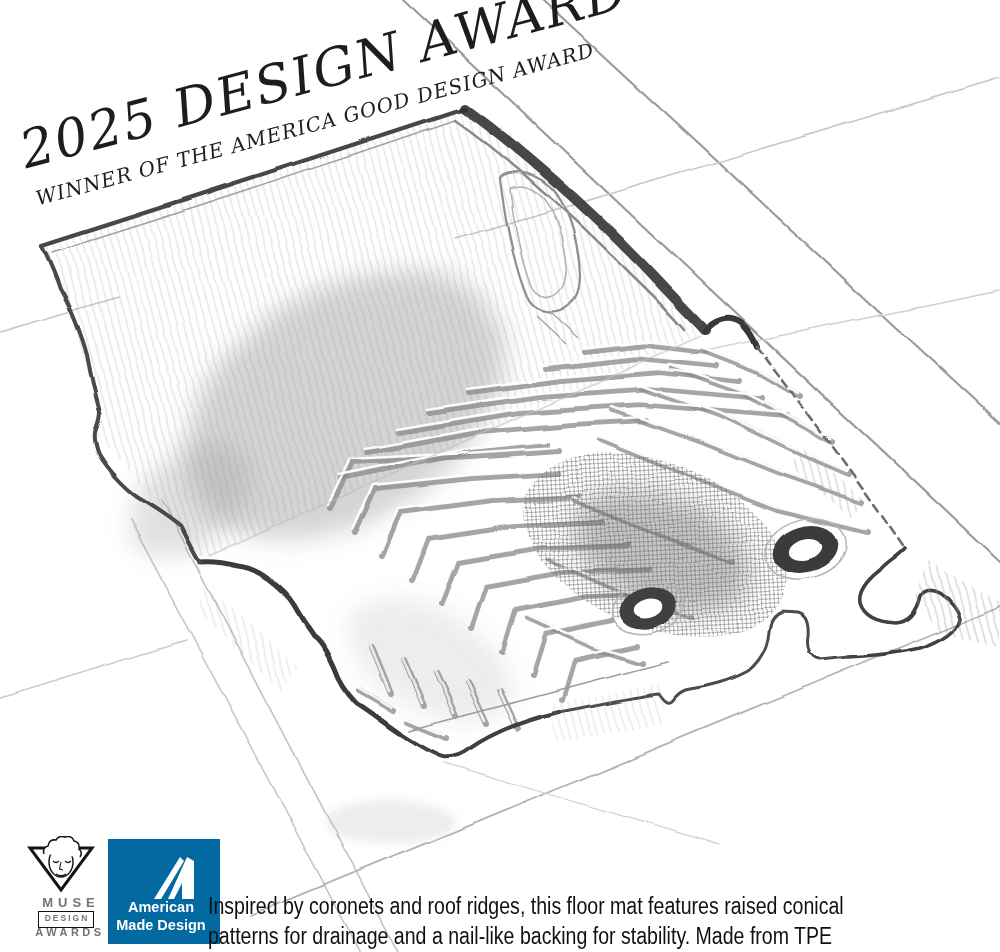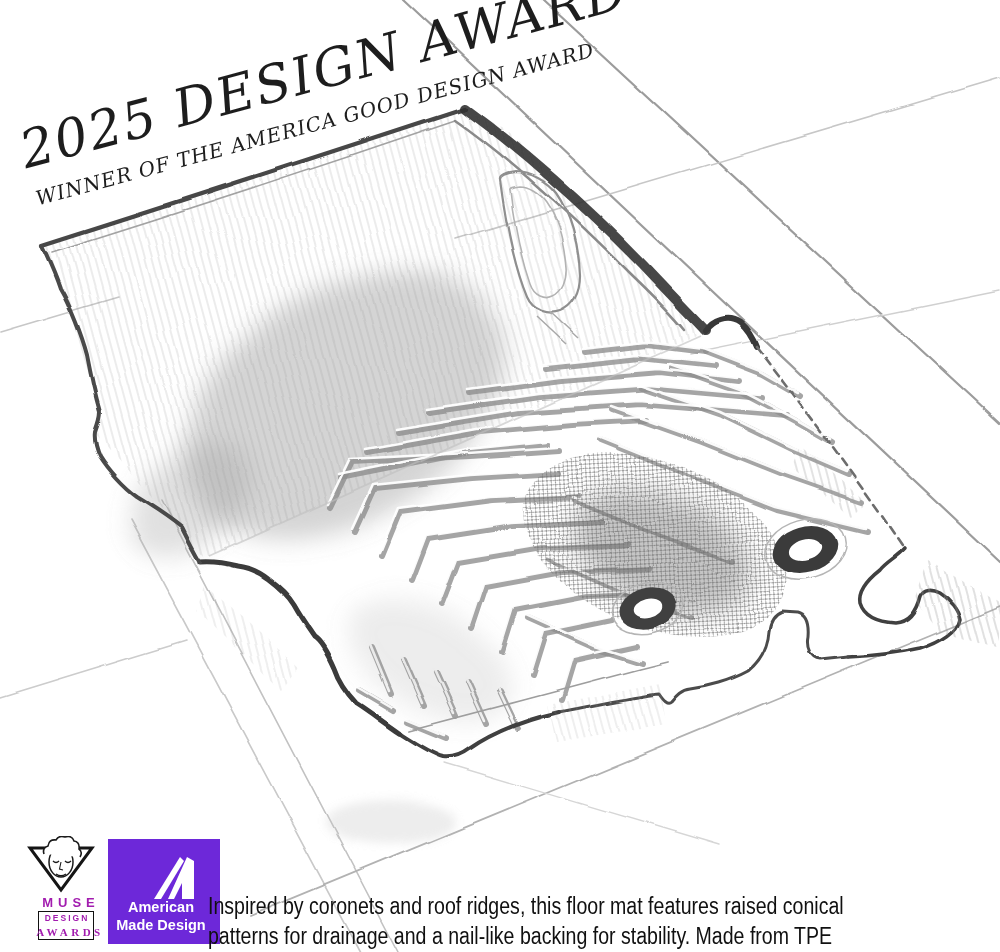--- a/index.html
+++ b/index.html
@@ -13,27 +13,27 @@
   .outline{fill:none;stroke-linecap:round;stroke-linejoin:round;}
   
   .award-rotate{position:absolute;left:14px;top:124px;transform:rotate(-15deg);transform-origin:0 0;white-space:nowrap;color:#1d1d1d;}
   .award-title{font-family:"DejaVu Serif", serif;font-style:italic;font-weight:500;font-size:52px;letter-spacing:2px;line-height:56px;}
   .award-sub{font-family:"DejaVu Serif", serif;font-style:italic;font-weight:500;font-size:20px;letter-spacing:1px;margin-top:10px;margin-left:2px;}
   
   .caption{position:absolute;left:208px;top:868px;width:860px;font-size:23px;line-height:30px;color:#101010;
            transform:scaleX(.85);transform-origin:0 0;letter-spacing:0;}
   .caption span{display:block;}
   
-  .muse{position:absolute;left:24px;top:836px;width:84px;height:114px;color:#a21caf;}
+  .muse{position:absolute;left:24px;top:836px;width:84px;height:114px;color:#737373;}
   .muse .word{position:absolute;left:0;width:84px;text-align:center;font-weight:bold;}
   .muse-name{top:59px;font-size:13px;letter-spacing:5px;padding-left:5px;}
-  .muse-design{top:75px;left:14px !important;width:52px !important;border:1.5px solid #111;font-size:8.5px;letter-spacing:2px;padding:1px 0 16px 2px;}
-  .muse-awards{top:90px;font-size:11px;letter-spacing:3.5px;padding-left:4px;font-family:Liberation Serif, serif;}
-  
-  .agd{position:absolute;left:108px;top:839px;width:112px;height:105px;background:#6d28d9;color:#fff;}
+  .muse-design{top:75px;left:14px !important;width:52px !important;border:1.5px solid #111;font-size:8.5px;letter-spacing:2px;padding:1px 0 4px 2px;}
+  .muse-awards{top:90px;font-size:11px;letter-spacing:3.5px;padding-left:4px;}
+  
+  .agd{position:absolute;left:108px;top:839px;width:112px;height:105px;background:#0369a1;color:#fff;}
   .agd .txt{position:absolute;left:0;width:106px;text-align:center;font-weight:bold;line-height:16px;}
   .agd-l1{top:60px;font-size:14.5px;}
   .agd-l2{top:78px;font-size:14.5px;}
   .agd svg{position:absolute;left:0;top:0;}
 </style>
 </head>
 <body>
 
 <div id="canvas">
 

